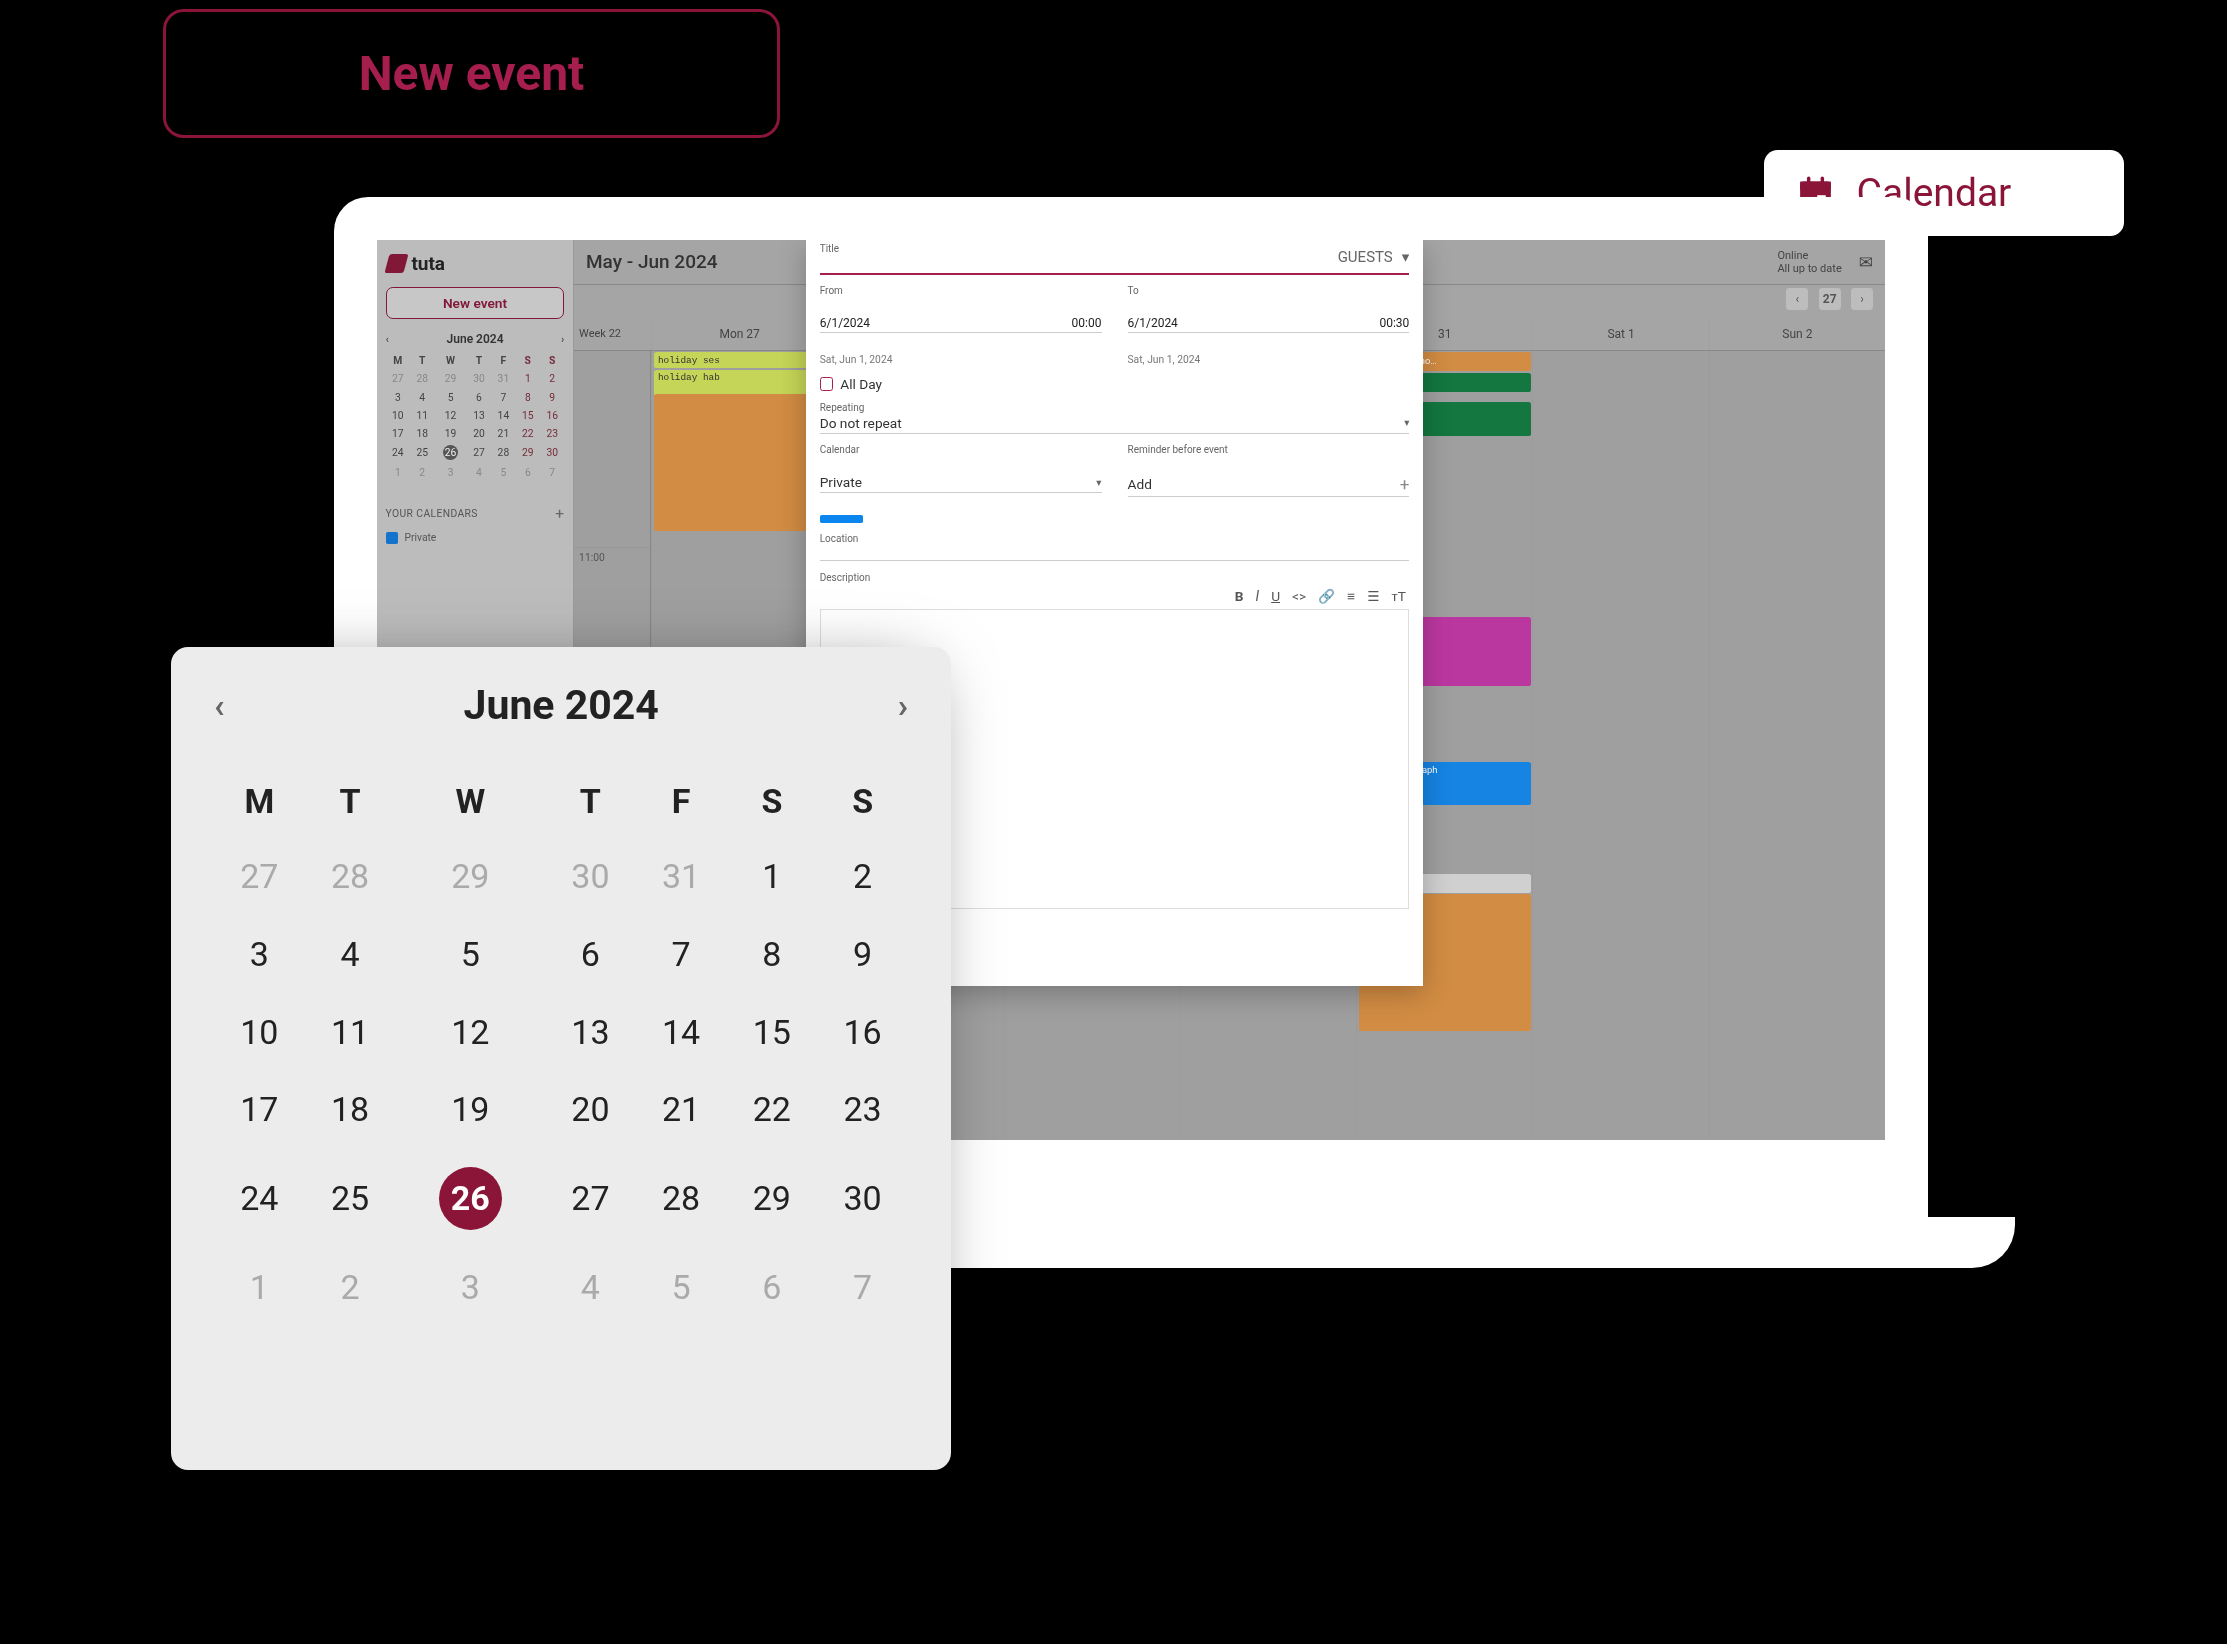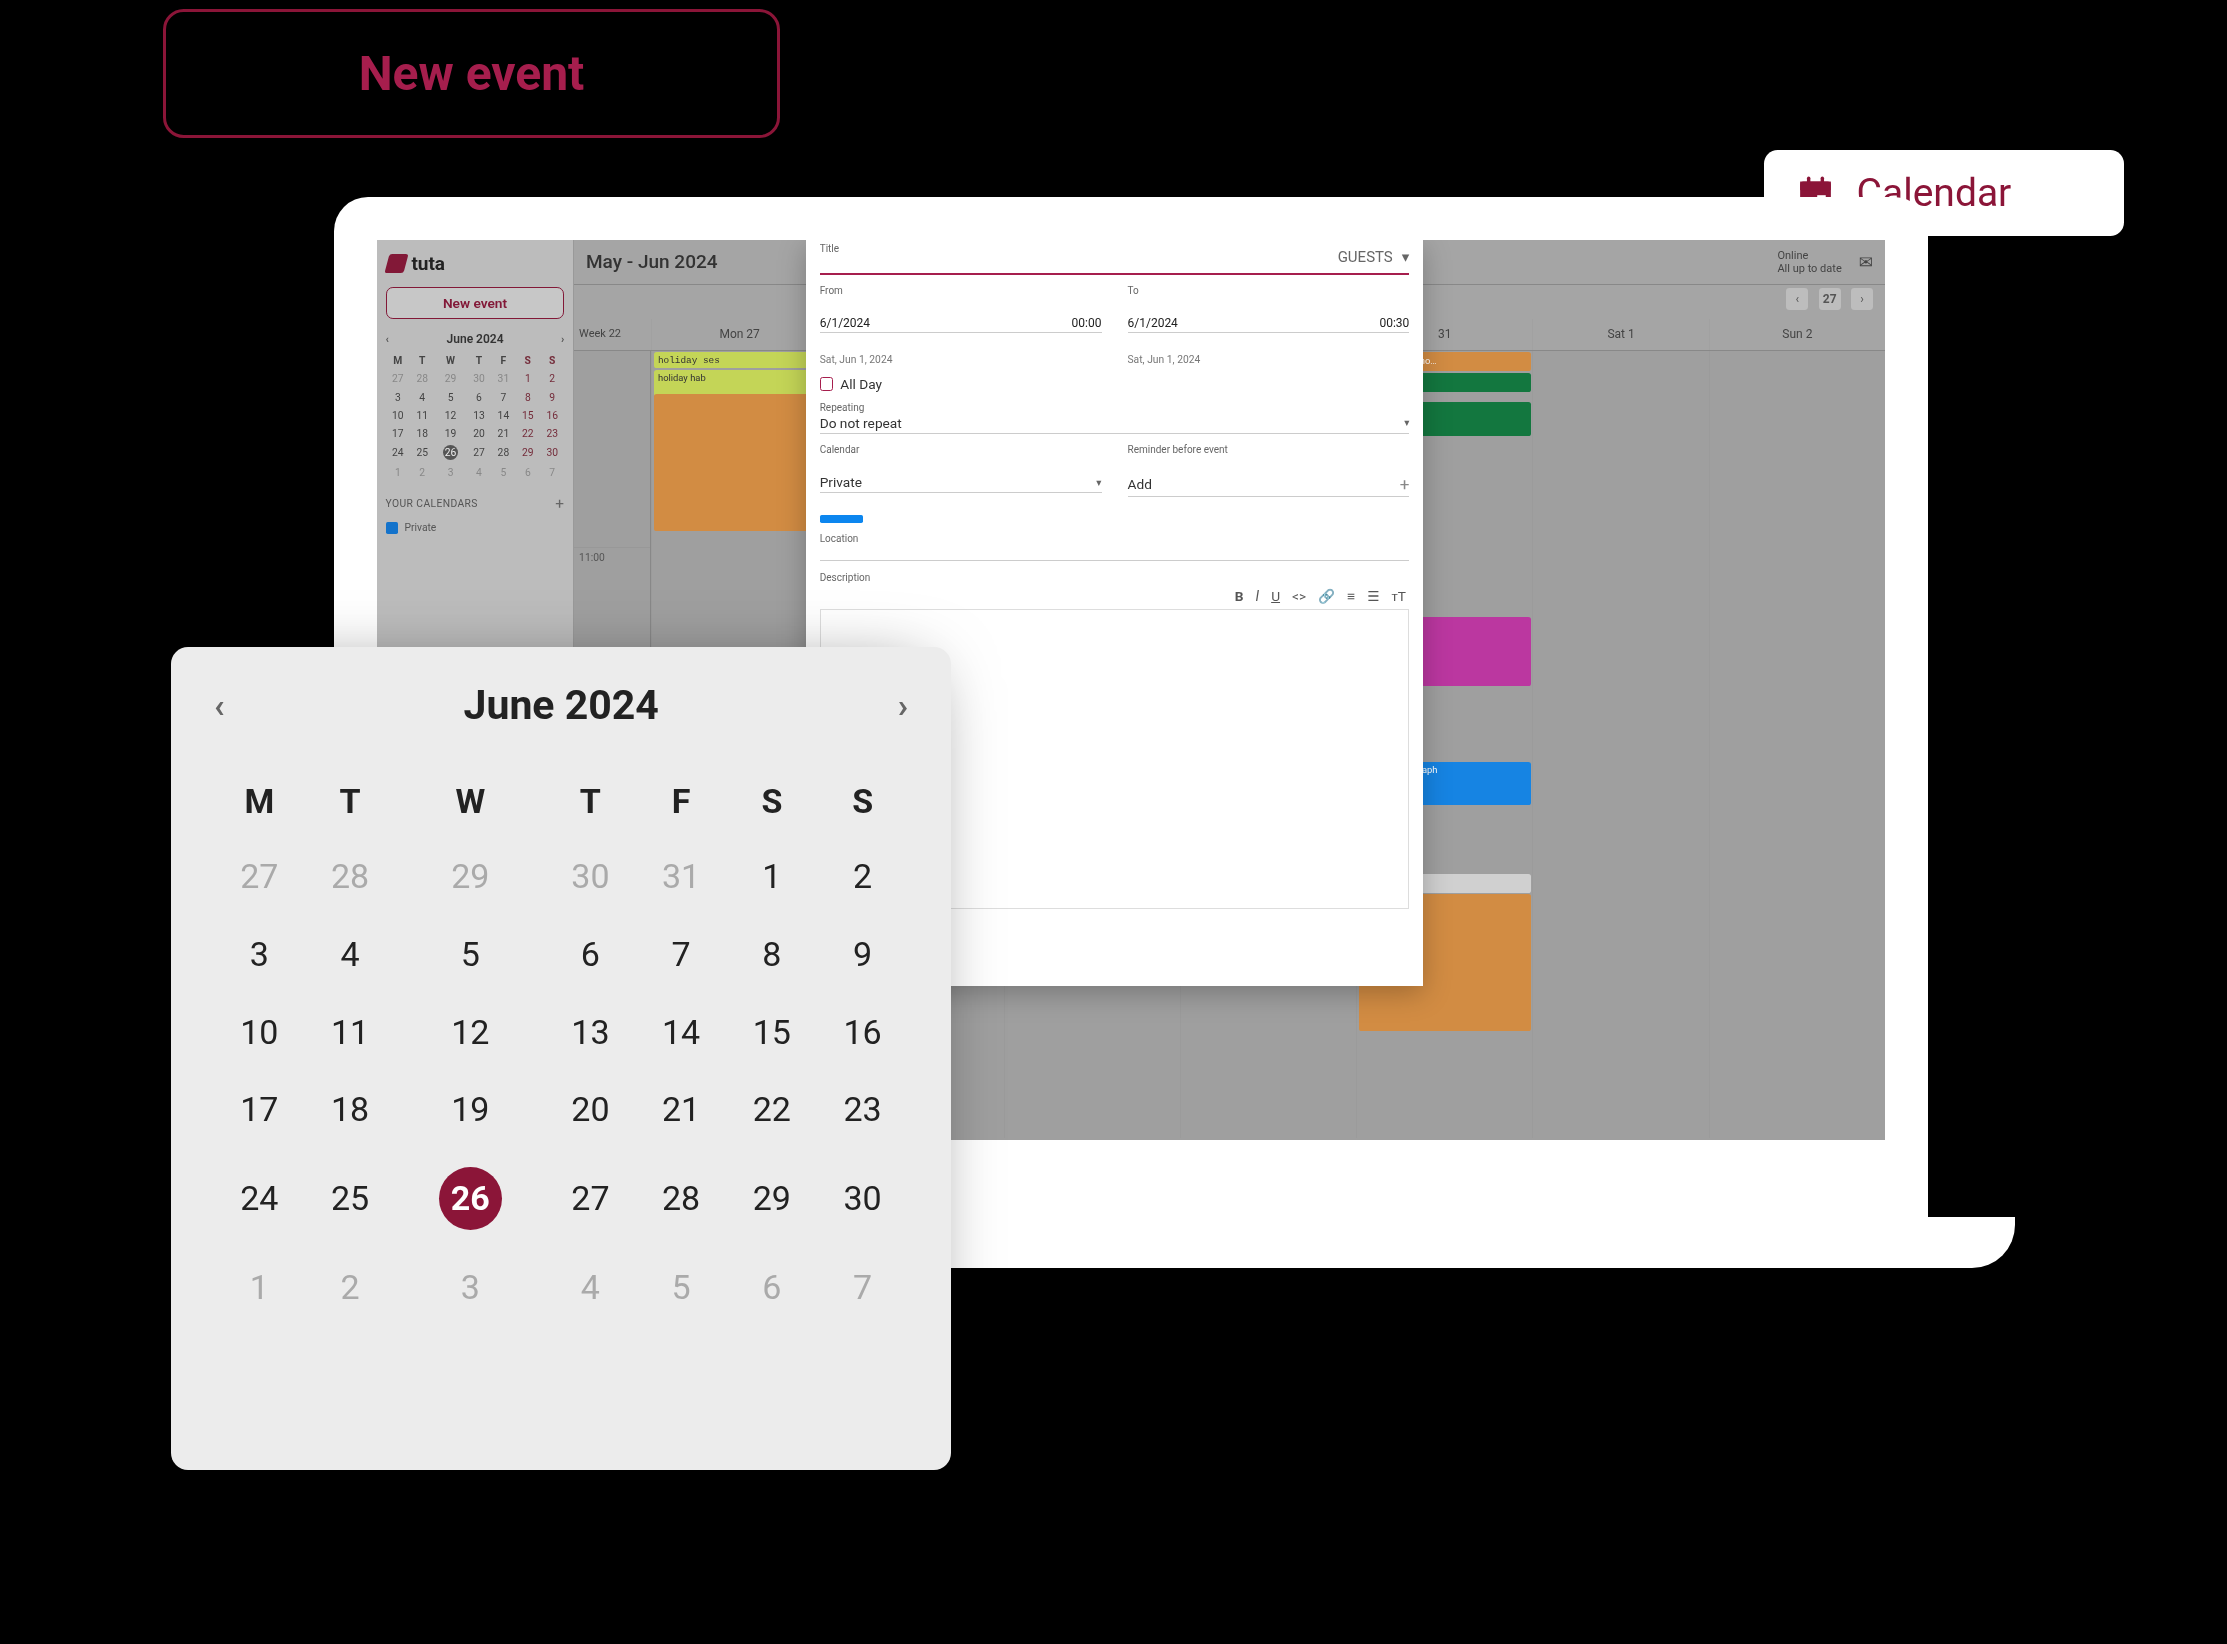--- a/index.html
+++ b/index.html
@@ -127,21 +127,21 @@
   .mini-cal .mc-arrow { color: #555; font-weight: 700; cursor: pointer; }
   .mini-cal table { width: 100%; border-collapse: collapse; }
   .mini-cal th, .mini-cal td { text-align: center; padding: 2.6px 0; font-size: 10.3px; color: #444; }
   .mini-cal th.weekend, .mini-cal td.weekend { color: #7a2a3a; }
   .mini-cal td.dim { color: #888; }
   .mini-cal td.today span {
     display: inline-block; width: 15.4px; height: 15.4px; line-height: 15.4px;
     border-radius: 50%; background: #555; color: #eee;
   }
 
-  .your-cals { margin-top: 5px; font-size: 10.3px; color: #555; }
+  .your-cals { margin-top: 15px; font-size: 10.3px; color: #555; }
   .your-cals .yc-head { display: flex; justify-content: space-between; align-items: center; letter-spacing: 0.4px; }
   .your-cals .plus { font-size: 15.4px; color: #666; }
   .your-cals .cal-row { display: flex; align-items: center; gap: 6.9px; margin-top: 8.6px; }
   .your-cals .swatch { width: 12px; height: 12px; background: #0b75d6; border-radius: 1.7px; }
 
   .main {
     flex: 1;
     background: #9f9f9f;
     display: flex;
     flex-direction: column;
@@ -447,21 +447,21 @@
           <div class="wg-body">
             <div class="time-col">
               <div class="slot"></div>
               <div class="slot">11:00</div>
               <div class="slot">12:00</div>
               <div class="slot">13:00</div>
             </div>
             <div class="days">
               <div class="day">
                 <div class="ev" style="top:1.7px;height:15.4px;background:#c4d64a;color:#333;font-family:Liberation Mono, monospace;">holiday ses</div>
-                <div class="ev" style="top:19px;height:26px;background:#c4d64a;color:#333;">holiday hab</div>
+                <div class="ev" style="top:19px;height:26px;background:#c4d64a;color:#333;font-family:Liberation Mono, monospace;">holiday hab</div>
                 <div class="ev" style="top:43px;height:137px;background:#d98b3a;"></div>
               </div>
               <div class="day"></div>
               <div class="day"></div>
               <div class="day"></div>
               <div class="day">
                 <div class="ev" style="top:1.7px;height:19px;background:#d98b3a;">ay in the afterno…</div>
                 <div class="ev" style="top:22px;height:19px;background:#0b7a3c;">pam</div>
                 <div class="ev" style="top:51px;height:34px;background:#0b7a3c;"></div>
                 <div class="ev" style="top:266px;height:69px;background:#c633a8;"></div>

